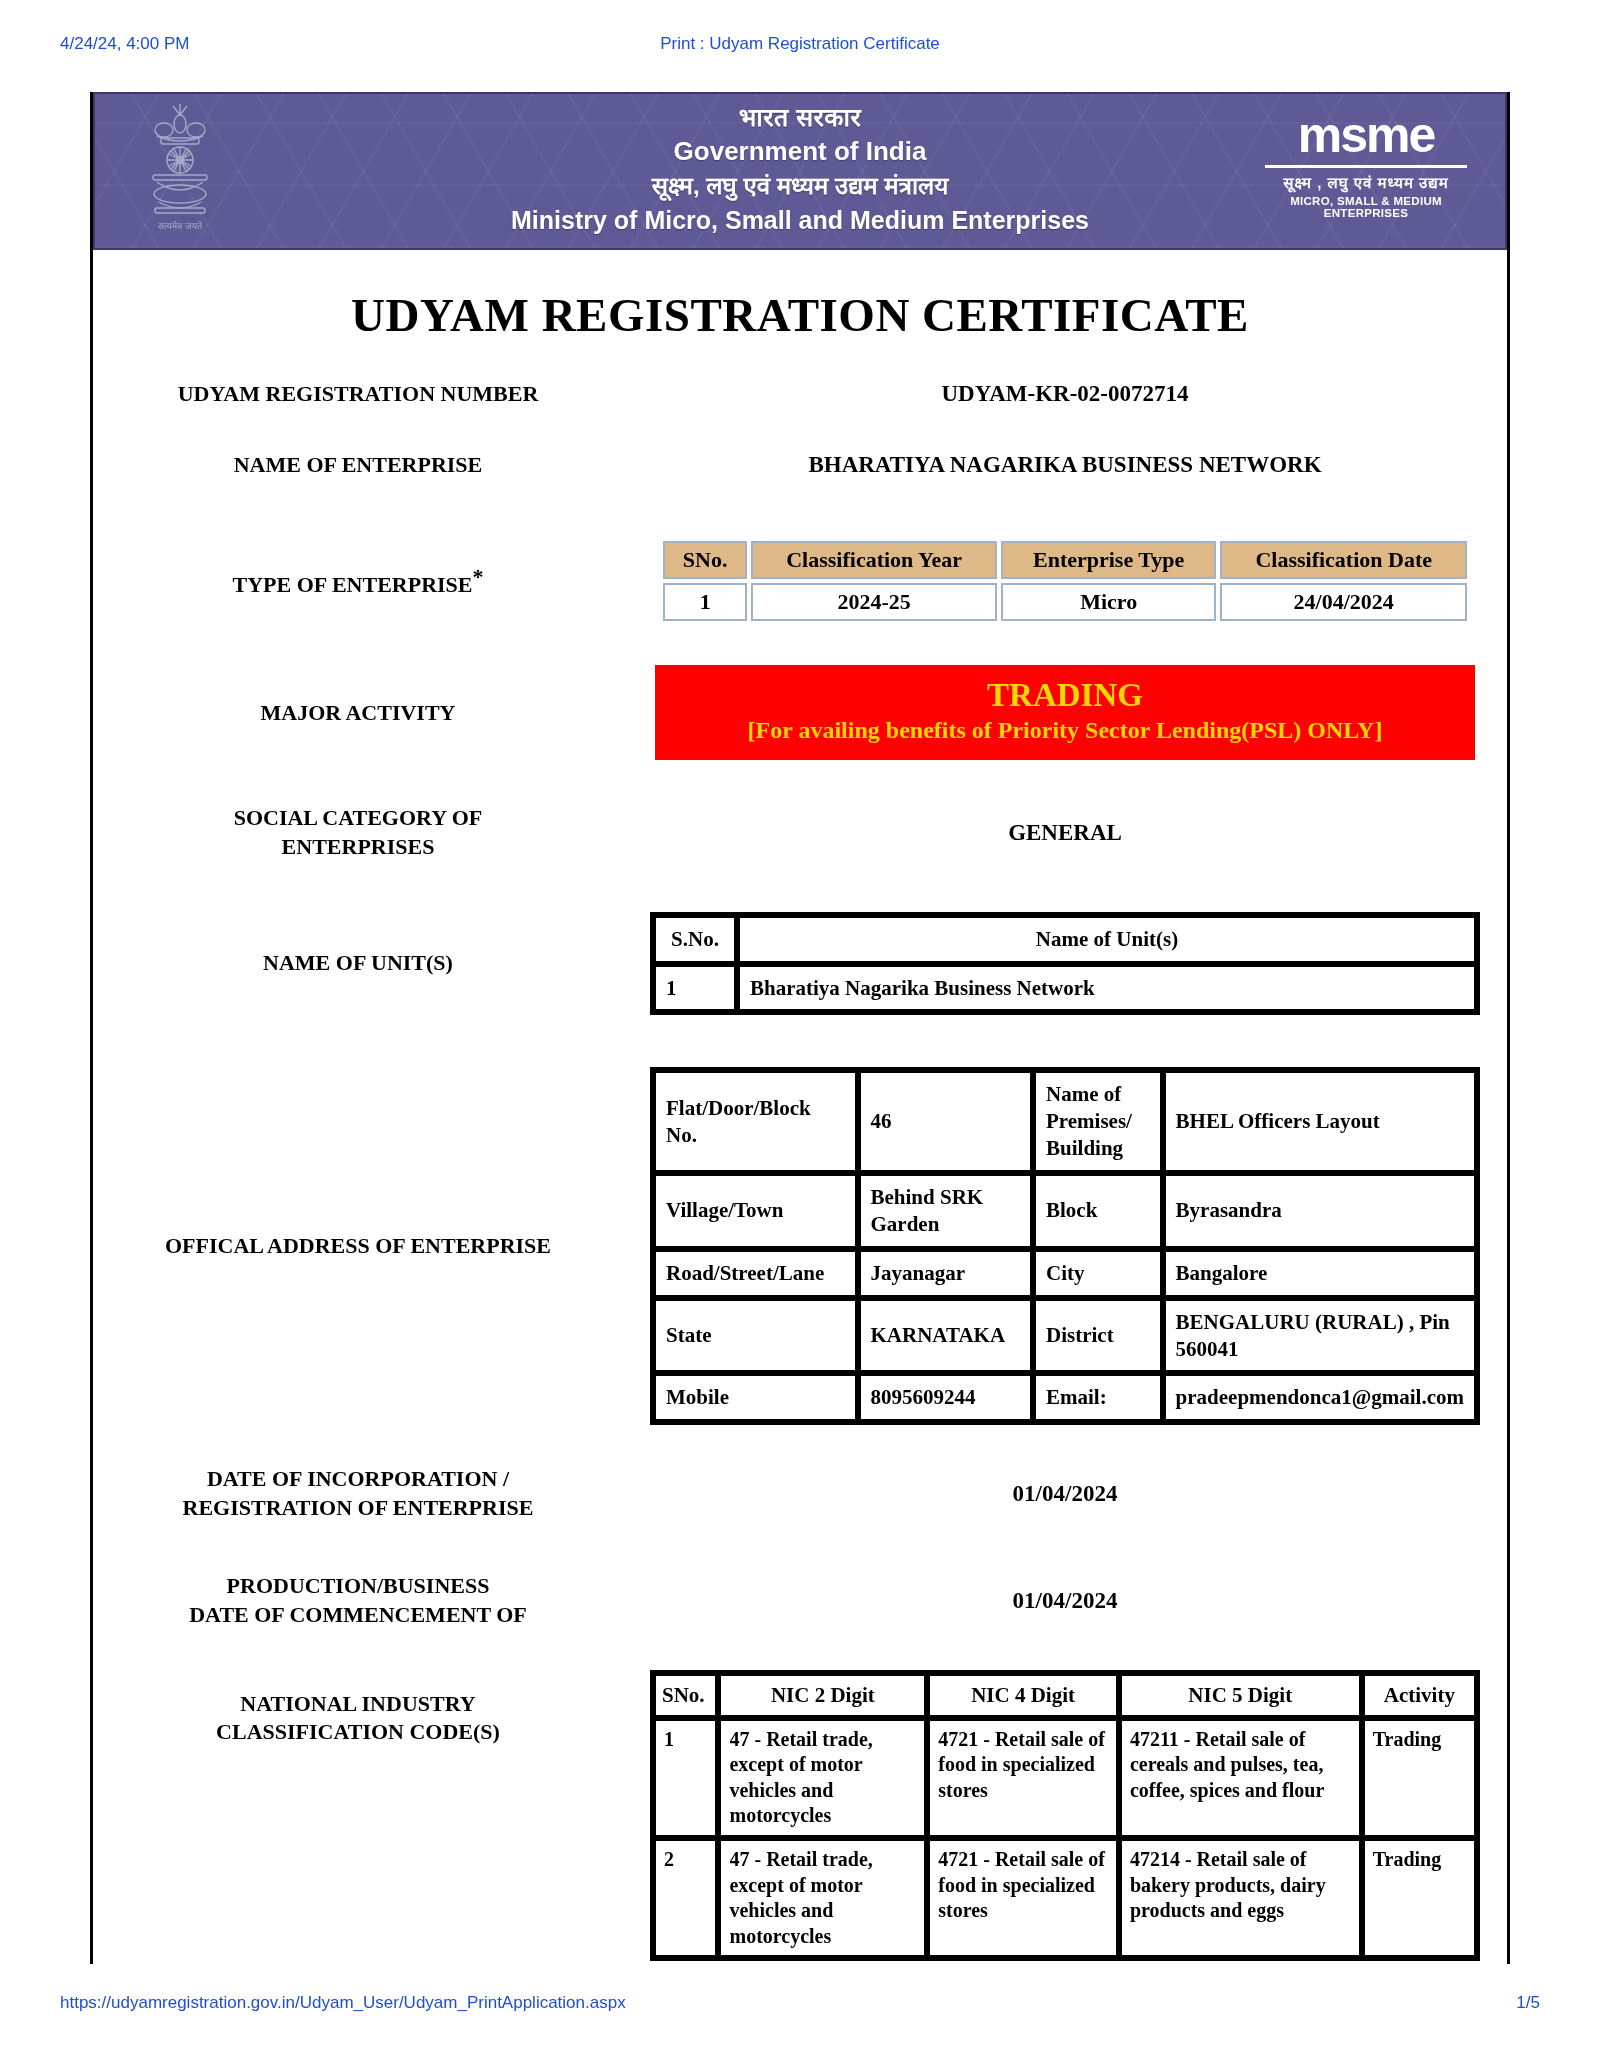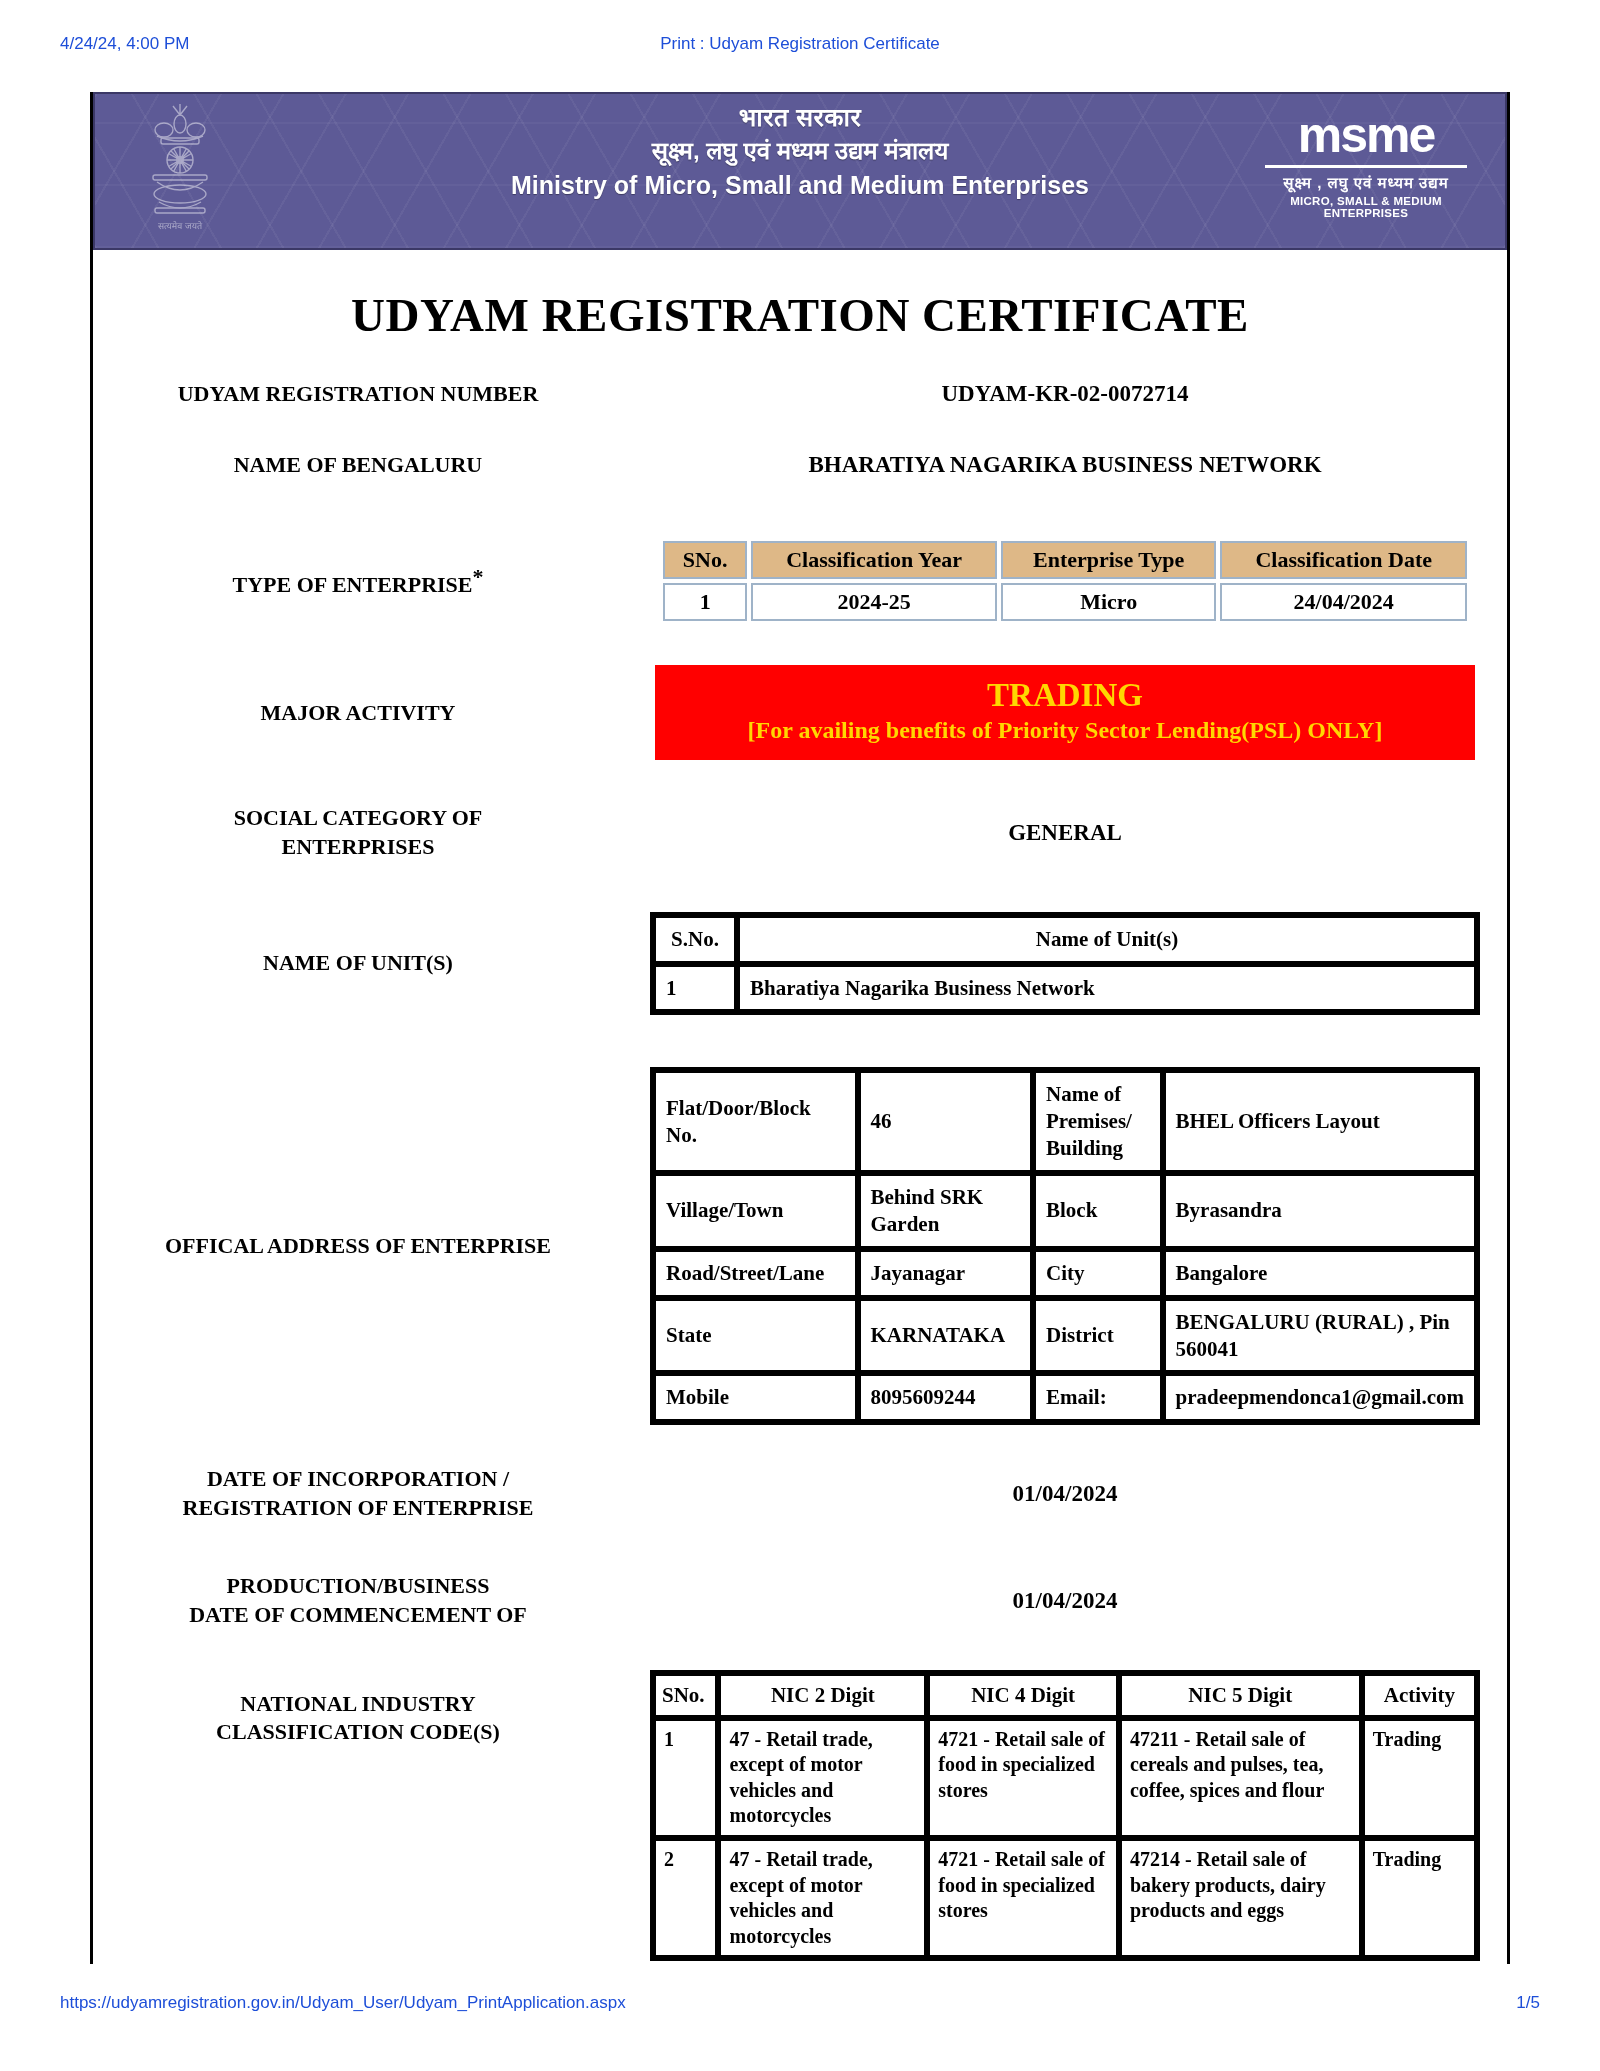--- a/index.html
+++ b/index.html
@@ -251,41 +251,42 @@
         <path d="M20 80 q23 16 46 0"></path>
         <ellipse cx="43" cy="92" rx="26" ry="9"></ellipse>
         <path d="M22 100 q21 12 42 0"></path>
         <rect x="18" y="106" width="50" height="5" rx="2"></rect>
       </g>
       <text x="43" y="127" font-size="9" fill="#ffffff" text-anchor="middle" font-family="DejaVu Sans, sans-serif" opacity="0.85">सत्यमेव जयते</text>
     </svg>
 
     <div class="banner-center">
       <div class="bc-hi1">भारत सरकार</div>
+      <div class="bc-en1">Government of India</div>
       <div class="bc-hi2">सूक्ष्म, लघु एवं मध्यम उद्यम मंत्रालय</div>
       <div class="bc-en2">Ministry of Micro, Small and Medium Enterprises</div>
     </div>
 
     <div class="msme-logo">
       <div class="msme-word">msme</div>
       <div class="msme-rule"></div>
       <div class="msme-hi">सूक्ष्म , लघु एवं  मध्यम उद्यम</div>
       <div class="msme-en">MICRO, SMALL &amp; MEDIUM ENTERPRISES</div>
     </div>
   </div>
 
   <div class="cert-title">UDYAM REGISTRATION CERTIFICATE</div>
 
   <div class="row r-regno">
     <div class="lbl">UDYAM REGISTRATION NUMBER</div>
     <div class="val">UDYAM-KR-02-0072714</div>
   </div>
 
   <div class="row r-name">
-    <div class="lbl">NAME OF BENGALURU</div>
+    <div class="lbl">NAME OF ENTERPRISE</div>
     <div class="val">BHARATIYA NAGARIKA BUSINESS NETWORK</div>
   </div>
 
   <div class="row r-type">
     <div class="lbl">
       <span>TYPE OF ENTERPRISE</span><span class="star">*</span>
     </div>
     <div class="val">
       <table class="ct">
         <thead>

